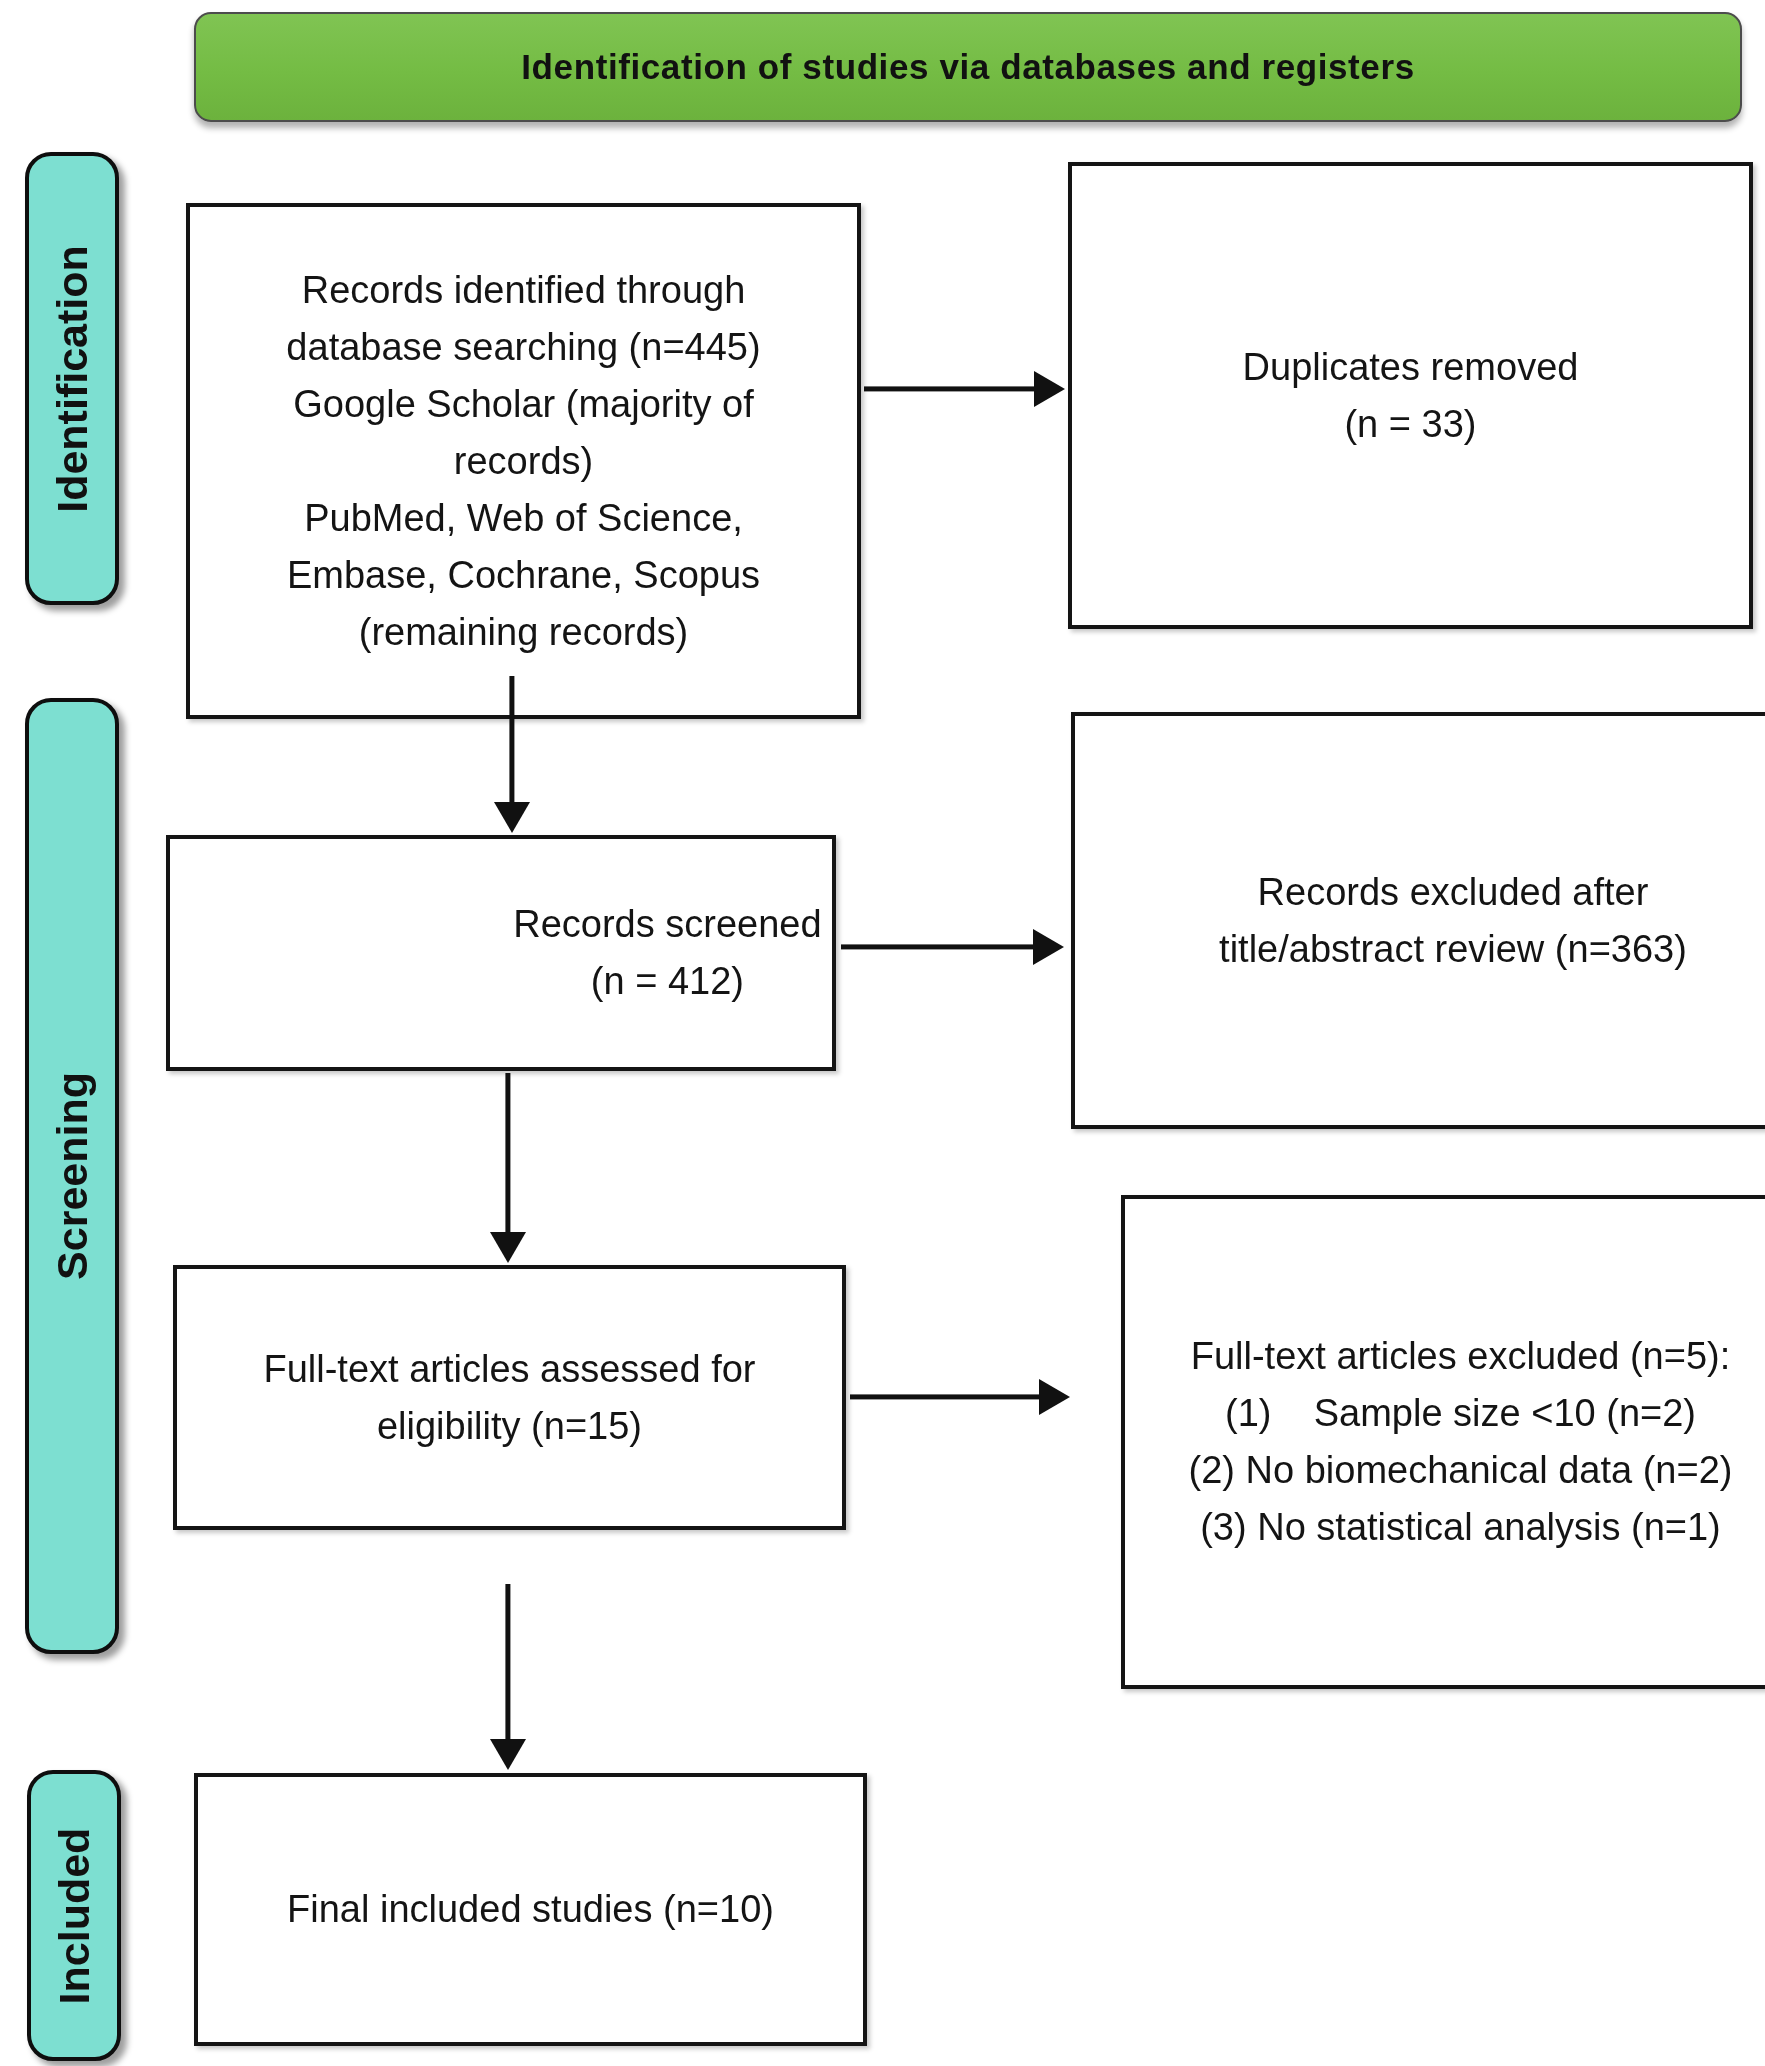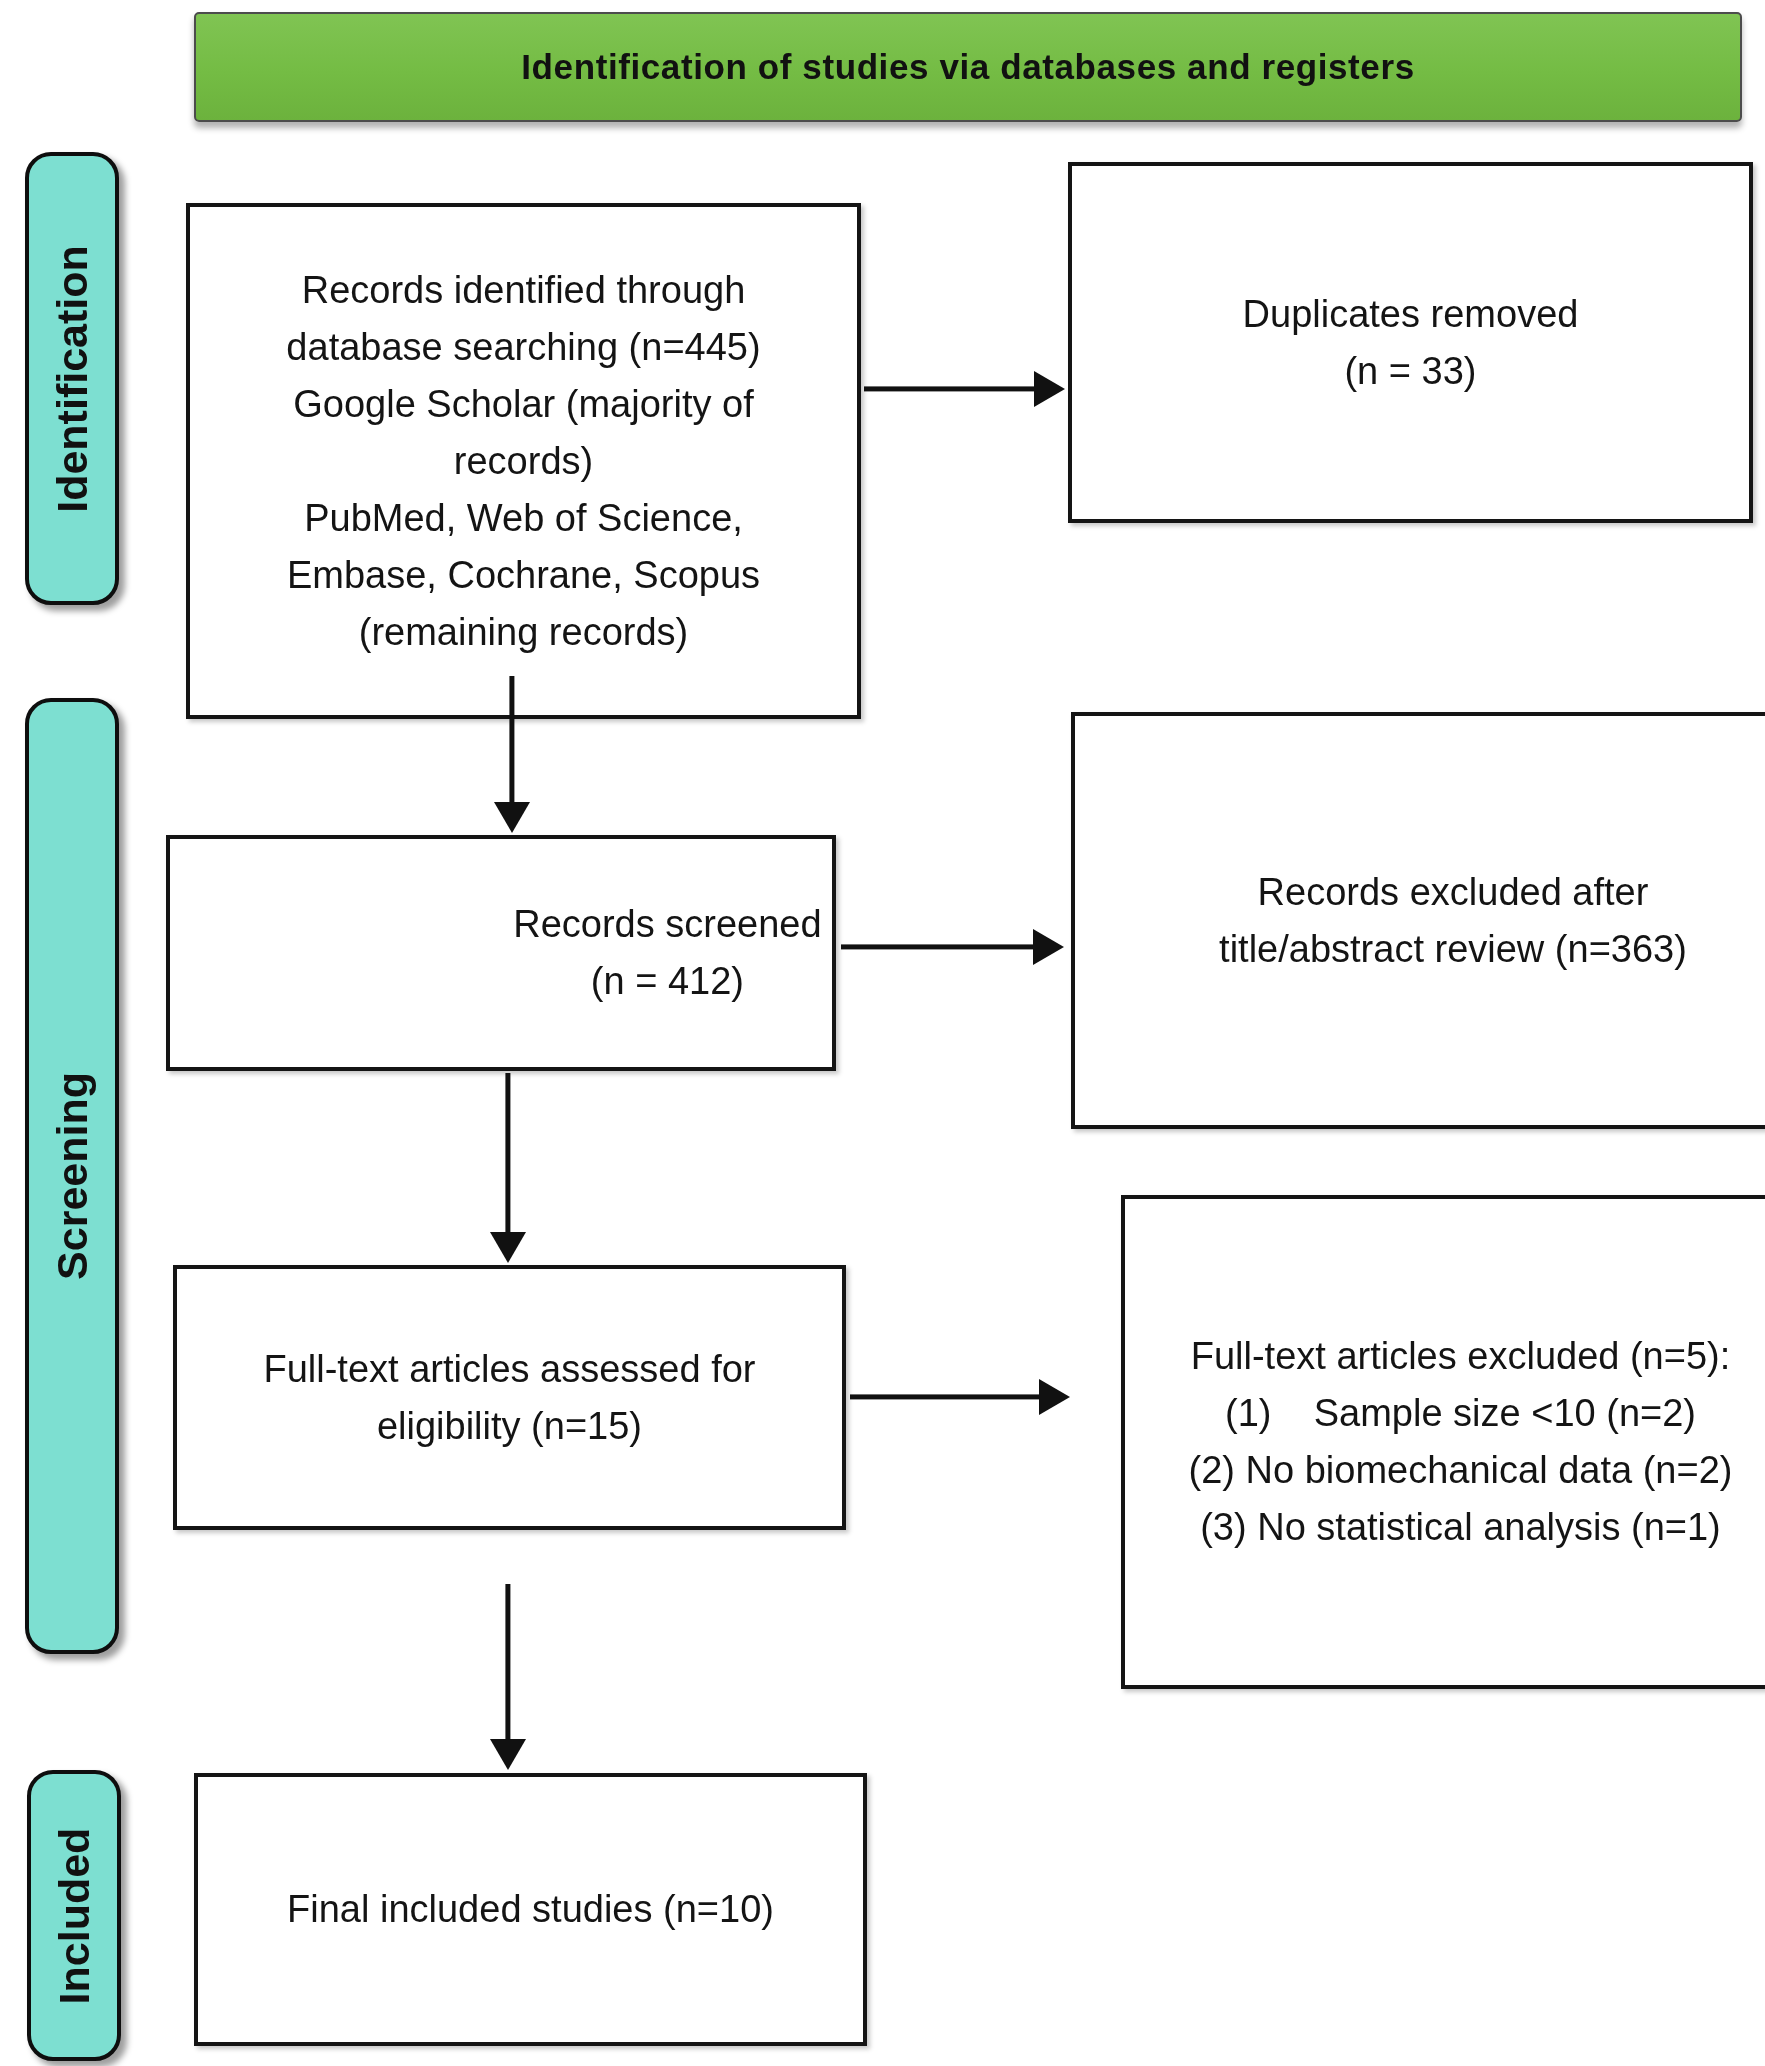--- a/index.html
+++ b/index.html
@@ -18,21 +18,21 @@
     overflow: hidden;
   }
 
   
   .header-bar {
     position: absolute;
     left: 194px; top: 11.6px;
     width: 1548px; height: 110px;
     background: linear-gradient(180deg, #80c453 0%, var(--banner-green, #74bc44) 55%, #6cb23d 100%);
     border: 2.6px solid #4c4c4c;
-    border-radius: 5px;
+    border-radius: 17px;
     box-shadow: 0 5.8px 6.5px rgba(0,0,0,0.30);
     display: flex;
     align-items: center;
     justify-content: center;
     box-sizing: border-box;
   }
   .header-bar .title-text {
     font-size: 35px;
     font-weight: bold;
     letter-spacing: 0.6px;
@@ -75,21 +75,21 @@
     box-sizing: border-box;
     padding: 6.5px 10.4px;
   }
   .flow-box .box-text {
     font-size: 38px;
     line-height: 1.5;
     white-space: pre-line;
     color: #141414;
   }
   .box-records-identified { left: 186px;  top: 159px;  width: 675px; height: 516px; margin-top: 44px; }
-  .box-duplicates         { left: 1068px; top: 162px;  width: 685px; height: 361px; }
+  .box-duplicates         { left: 1068px; top: 162px;  width: 685px; height: 467px; }
   .box-screened           { left: 166px;  top: 835px; width: 670px; height: 236px; justify-content: flex-end; }
   .box-excluded-title     { left: 1071px; top: 712px; width: 764px; height: 417px; }
   .box-fulltext           { left: 173px;  top: 1265px; width: 673px; height: 265px; }
   .box-fulltext-excluded  { left: 1121px; top: 1195px; width: 679px; height: 494px; }
   .box-final              { left: 194px;  top: 1773px; width: 673px; height: 273px; }
 
   
   .arrow { position: absolute; }
   .arrow .shaft { position: absolute; background: var(--arrow-black, #111111); }
   .arrow .head  { position: absolute; width: 0; height: 0; }

